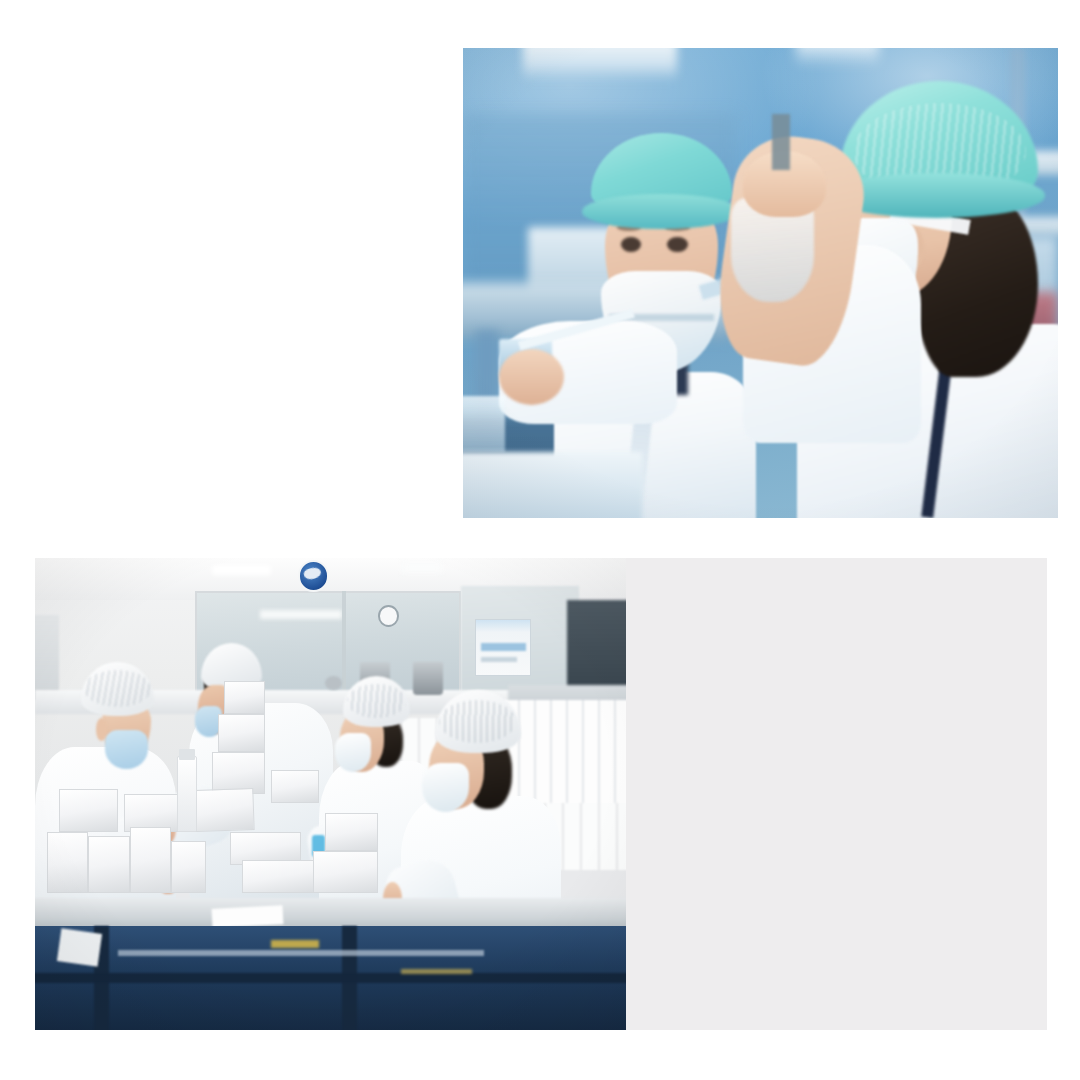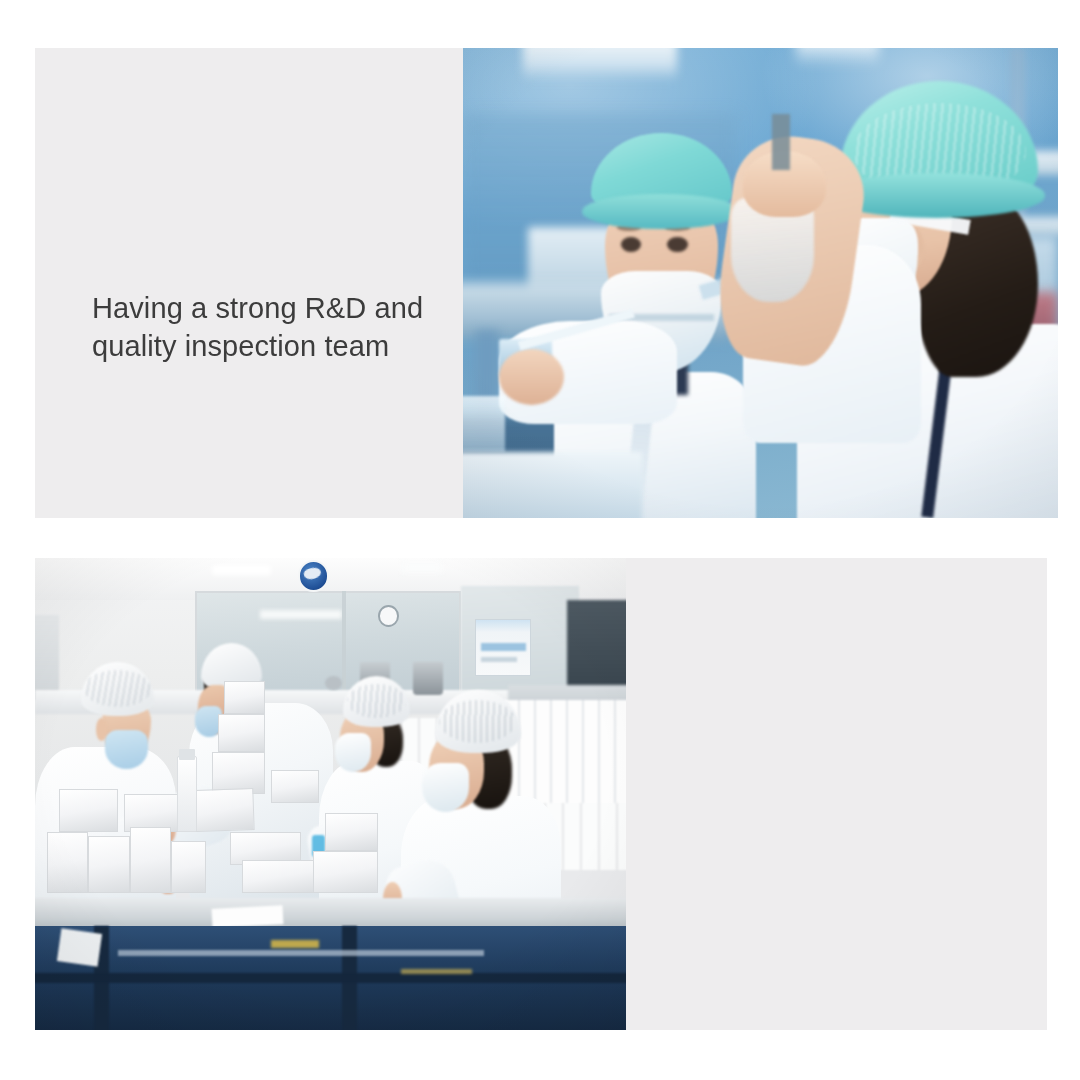--- a/index.html
+++ b/index.html
@@ -790,24 +790,20 @@
   #lab-vignette {
     left: 0; top: 0; width: 100%; height: 100%;
     background: radial-gradient(ellipse 90% 90% at 50% 45%, rgba(0,0,0,0) 58%, rgba(20,45,70,0.14) 100%);
   }
 </style>
 </head>
 <body>
 
 <div id="section-one">
 
-  <div id="caption-panel-top">
-    <div id="caption-top-text">Having a strong R&amp;D and
-quality inspection team</div>
-  </div>
 
   <div id="photo-lab">
     <div class="ph" id="lab-bg"></div>
     <div class="ph" id="lab-wall-panel"></div>
     <div class="ph" id="lab-ceiling-light"></div>
     <div class="ph" id="lab-ceiling-light-2"></div>
     <div class="ph" id="lab-shelf-right"></div>
     <div class="ph" id="lab-bottle-a"></div>
     <div class="ph" id="lab-bottle-b"></div>
     <div class="ph" id="lab-pole-right"></div>

